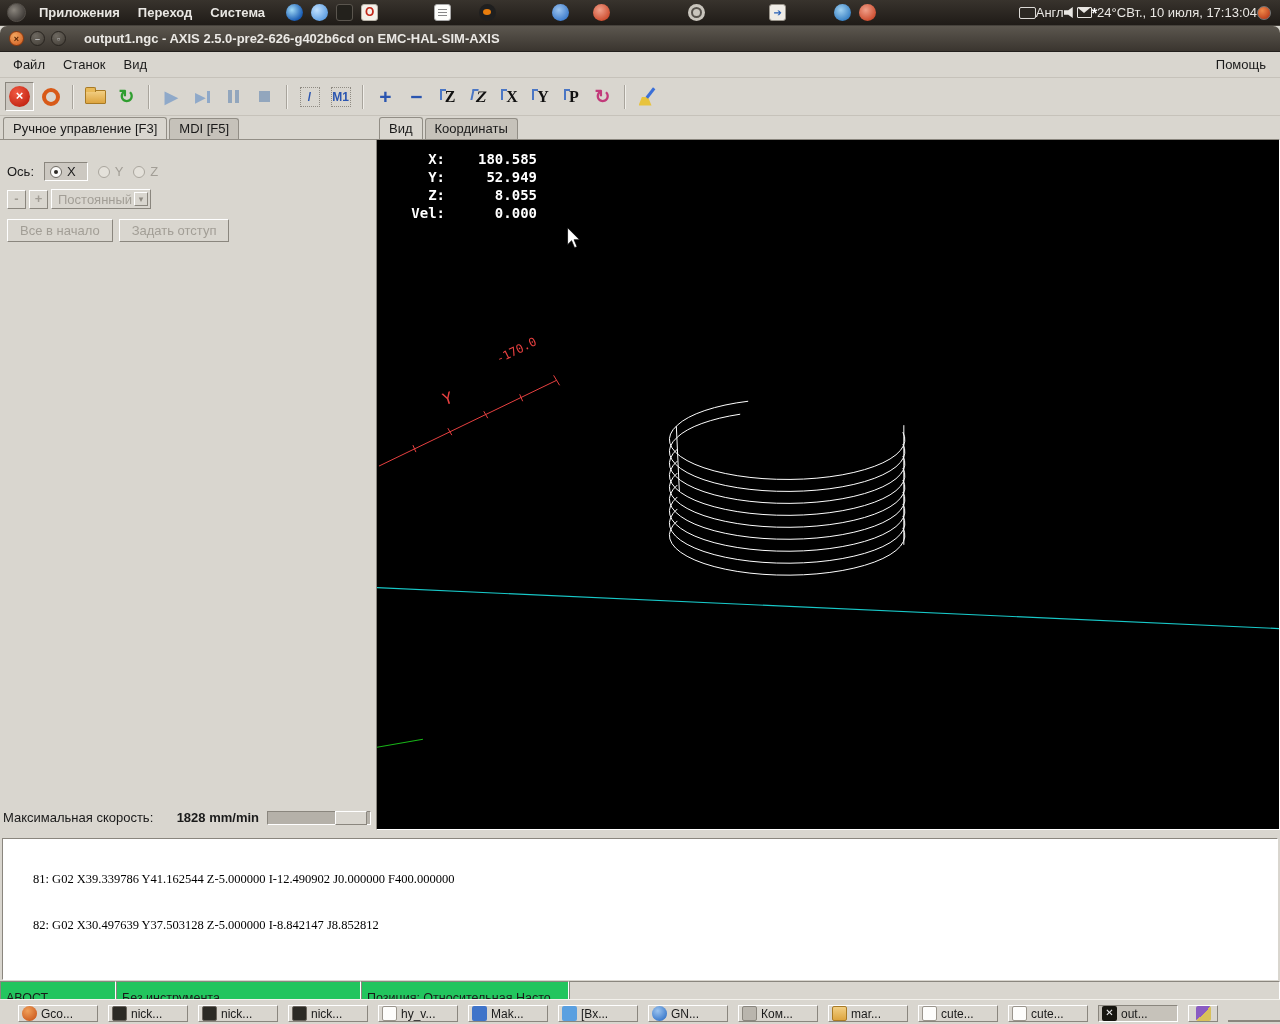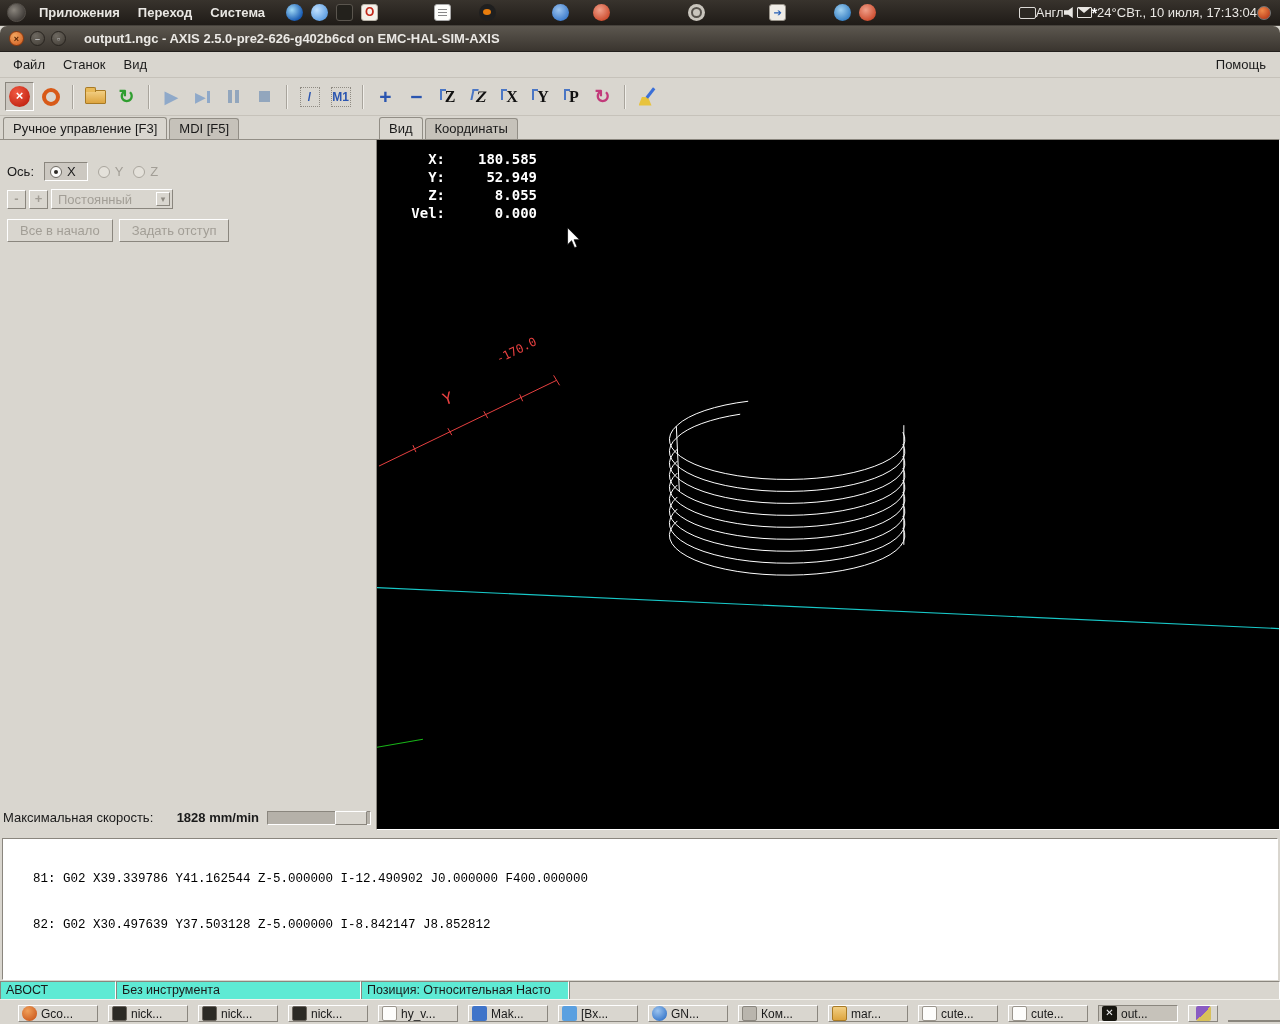--- a/index.html
+++ b/index.html
@@ -81,44 +81,44 @@
 .tab.active{background:#d9d6cf;padding-top:3px}
 .panel{flex:1;border-top:1px solid #928e86;padding-top:18px}
 .row-axis{display:flex;align-items:center;gap:10px;padding:4px 7px}
 .axis-x-box{display:flex;align-items:center;gap:5px;background:#ccc8c1;border:1px solid;border-color:#8a867e #fff #fff #8a867e;padding:1px 11px 1px 5px}
 .radio{width:12px;height:12px;border-radius:50%;border:1px solid #6e6a63;background:#fbfaf8;display:inline-block;position:relative;flex:none}
 .radio.checked::after{content:"";position:absolute;inset:3px;border-radius:50%;background:#2d2a26}
 .radio.dis{border-color:#aaa69e;background:#e4e1da}
 .dim{color:#a29e96}
 .row-jog{display:flex;align-items:center;gap:3px;padding:4px 7px}
 .btn-sm{width:19px;height:19px;border:1px solid;border-color:#fff #8a867e #8a867e #fff;background:#d9d6cf;color:#a29e96;text-align:center;line-height:16px;font-weight:bold}
-.combo{display:flex;align-items:center;justify-content:space-between;height:20px;width:122px;border:1px solid;border-color:#fff #8a867e #8a867e #fff;background:#d9d6cf;color:#a29e96;padding:0 2px 0 6px}
+.combo{display:flex;align-items:center;justify-content:space-between;height:20px;width:100px;border:1px solid;border-color:#fff #8a867e #8a867e #fff;background:#d9d6cf;color:#a29e96;padding:0 2px 0 6px}
 .combo-arrow{width:14px;height:14px;border:1px solid;border-color:#fff #8a867e #8a867e #fff;font-size:9px;line-height:12px;text-align:center;color:#8f8b83}
 .row-btns{display:flex;gap:6px;padding:6px 7px}
 .btn{border:1px solid;border-color:#fff #8a867e #8a867e #fff;background:#d9d6cf;color:#a29e96;padding:3px 12px}
 .sliders{flex:none;padding-bottom:2px}
 .slider-row{display:flex;align-items:center;height:21px;padding:0 3px}
 .sl-value{margin-left:auto;padding-right:8px;font-weight:bold}
 .trough{position:relative;width:104px;flex:none;height:14px;background:#b5b1a9;border:1px solid;border-color:#8a867e #fff #fff #8a867e;margin-right:2px}
 .thumb{position:absolute;top:-1px;width:32px;height:14px;background:#d9d6cf;border:1px solid;border-color:#fff #8a867e #8a867e #fff}
 
 
 .preview{flex:1;position:relative;background:#000;border:1px solid;border-color:#8a867e #fff #fff #8a867e;overflow:hidden}
 .scene{position:absolute;inset:0;width:100%;height:100%}
 .dro{position:absolute;left:22px;top:10px;font-family:"DejaVu Sans Mono",monospace;font-size:14px;font-weight:bold;color:#fff;line-height:18px}
 .dro-row{display:flex}
 .dro-label{width:46px;text-align:right;white-space:pre}
 .dro-value{width:92px;text-align:right}
 .axis-text{fill:#e84040;font-family:"DejaVu Sans Mono",monospace;font-size:12px}
 
 
-.gcode{height:142px;flex:none;margin:8px 2px 0;background:#fff;border:1px solid;border-color:#8a867e #fff #fff #8a867e;overflow:hidden;font-family:Liberation Mono, monospace;font-size:12.5px;line-height:15.2px;padding:3px 0 0 30px;color:#000;white-space:pre}
+.gcode{height:142px;flex:none;margin:8px 2px 0;background:#fff;border:1px solid;border-color:#8a867e #fff #fff #8a867e;overflow:hidden;font-family:Liberation Serif, serif;font-size:12.5px;line-height:15.2px;padding:3px 0 0 30px;color:#000;white-space:pre}
 
 .statusbar{height:19px;flex:none;display:flex;margin-top:1px;font-size:12.5px}
-.sb-cell{border:1px solid;border-color:#8a867e #fff #fff #8a867e;background:#5eead4;padding:0 5px;white-space:nowrap;overflow:hidden;line-height:17px}
+.sb-cell{border:1px solid;border-color:#8a867e #fff #fff #8a867e;background:#22c55e;padding:8px 5px;white-space:nowrap;overflow:hidden;line-height:17px}
 .sb-estop{width:116px;flex:none}
 .sb-tool{width:245px;flex:none}
 .sb-pos{width:208px;flex:none}
 .sb-fill{flex:1;border:1px solid;border-color:#8a867e #fff #fff #8a867e;background:#d9d6cf}
 
 
 .taskbar{position:absolute;left:0;bottom:0;width:100%;height:25px;background:#d9d6cf;border-top:1px solid #f3f1ec;display:flex;align-items:flex-end;padding:2px 18px;gap:10px;z-index:30}
 .task-btn{display:flex;align-items:center;gap:4px;width:80px;flex:none;border:1px solid;border-color:#fff #8a867e #8a867e #fff;background:#d9d6cf;padding:0 3px;font-size:12px;overflow:hidden}
 .task-btn.active{border-color:#8a867e #fff #fff #8a867e;background:#c6c2ba}
 .task-btn.icon-only{width:30px;justify-content:center}

